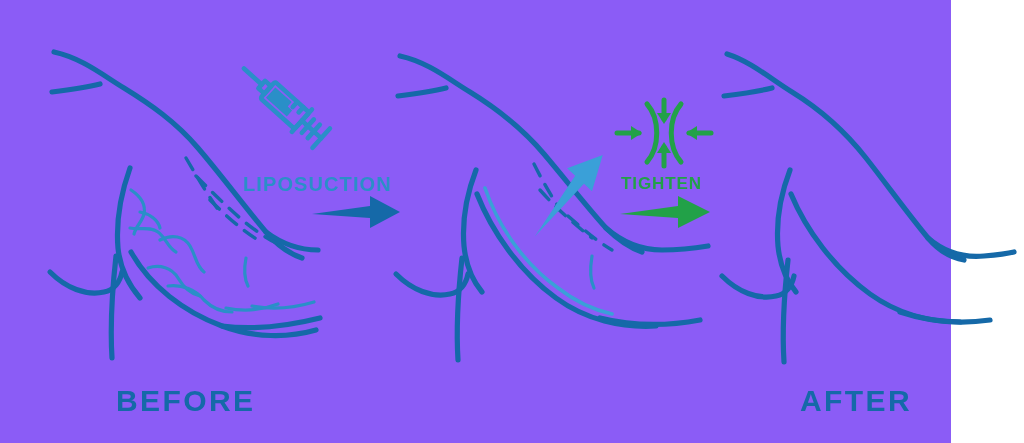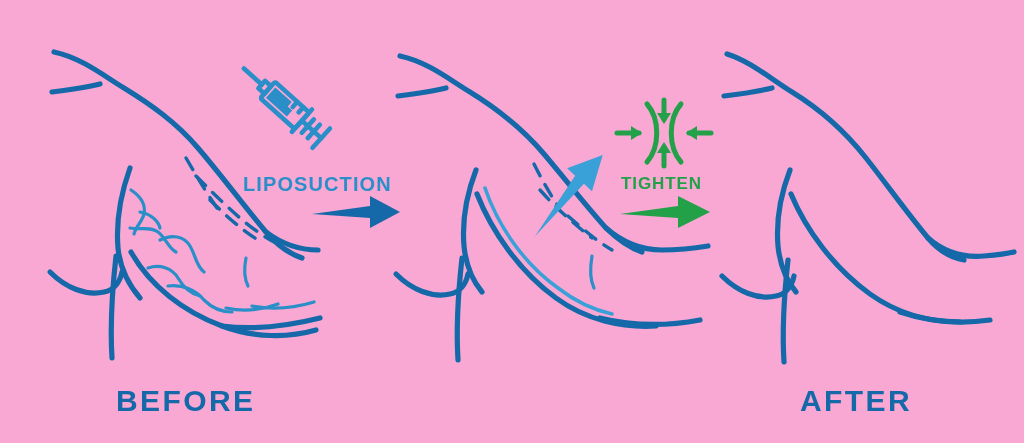--- a/index.html
+++ b/index.html
@@ -8,23 +8,23 @@
     padding: 0;
   }
   body {
     width: 1024px;
     height: 443px;
     overflow: hidden;
     font-family: "Liberation Sans", sans-serif;
   }
   #stage {
     position: relative;
-    width: 1024px;
+    width: 951px;
     height: 443px;
-    background: #f9a8d4;
+    background: #8b5cf6;
   }
   #art {
     position: absolute;
     inset: 0;
     width: 1024px;
     height: 443px;
     display: block;
   }
   .body-line {
     fill: none;

